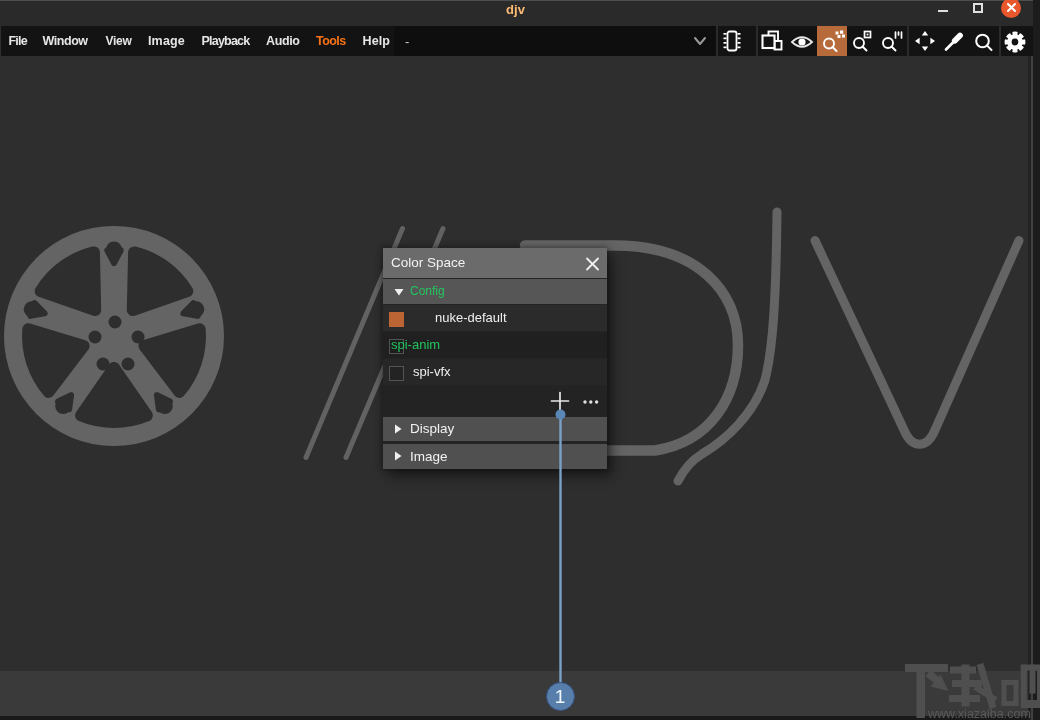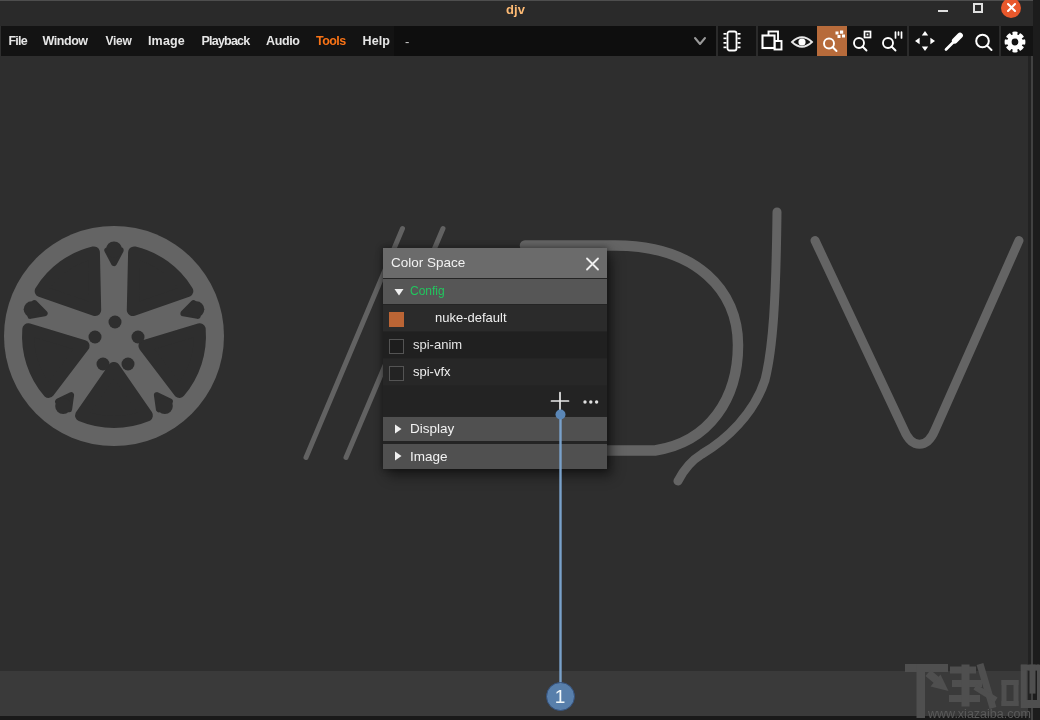--- a/index.html
+++ b/index.html
@@ -209,21 +209,21 @@
   <path d="M1.5 2 L10.5 2 L6 8.5 Z" fill="#f0f0f0"></path>
 </svg>
 <div class="abs" style="left:410px;top:279px;height:36px;line-height:25px;color:#22c55e;font-size:12px;">Config</div>
 
 <div class="abs" style="left:383px;top:305px;width:224px;height:26px;background:#2b2b2b;"></div>
 <div class="abs" style="left:389px;top:312px;width:15px;height:15px;background:#bb6535;"></div>
 <div class="abs" style="left:413px;top:305px;height:26px;line-height:26px;color:#efefef;font-size:13px;margin-left:22px;">nuke-default</div>
 
 <div class="abs" style="left:383px;top:332px;width:224px;height:26px;background:#202020;"></div>
 <div class="abs" style="left:389px;top:339px;width:13px;height:13px;background:#1d1d1d;border:1px solid #545454;"></div>
-<div class="abs" style="left:413px;top:332px;height:26px;line-height:26px;color:#e5e5e5;font-size:13px;">spi-anim</div>
+<div class="abs" style="left:391px;top:332px;height:26px;line-height:26px;color:#22c55e;font-size:13px;">spi-anim</div>
 
 <div class="abs" style="left:383px;top:359px;width:224px;height:26px;background:#272727;"></div>
 <div class="abs" style="left:389px;top:366px;width:13px;height:13px;background:#232323;border:1px solid #545454;"></div>
 <div class="abs" style="left:413px;top:359px;height:26px;line-height:26px;color:#efefef;font-size:13px;">spi-vfx</div>
 
 <div class="abs" style="left:383px;top:386px;width:224px;height:30px;background:#232323;"></div>
 <svg class="abs" style="left:548px;top:389px;" width="24" height="24" viewBox="0 0 24 24">
   <path d="M12 3.5 L12 20.5 M3.5 12 L20.5 12" stroke="#e8e8e8" stroke-width="1.7" stroke-linecap="round"></path>
 </svg>
 <svg class="abs" style="left:580px;top:396px;" width="22" height="12" viewBox="0 0 22 12">

